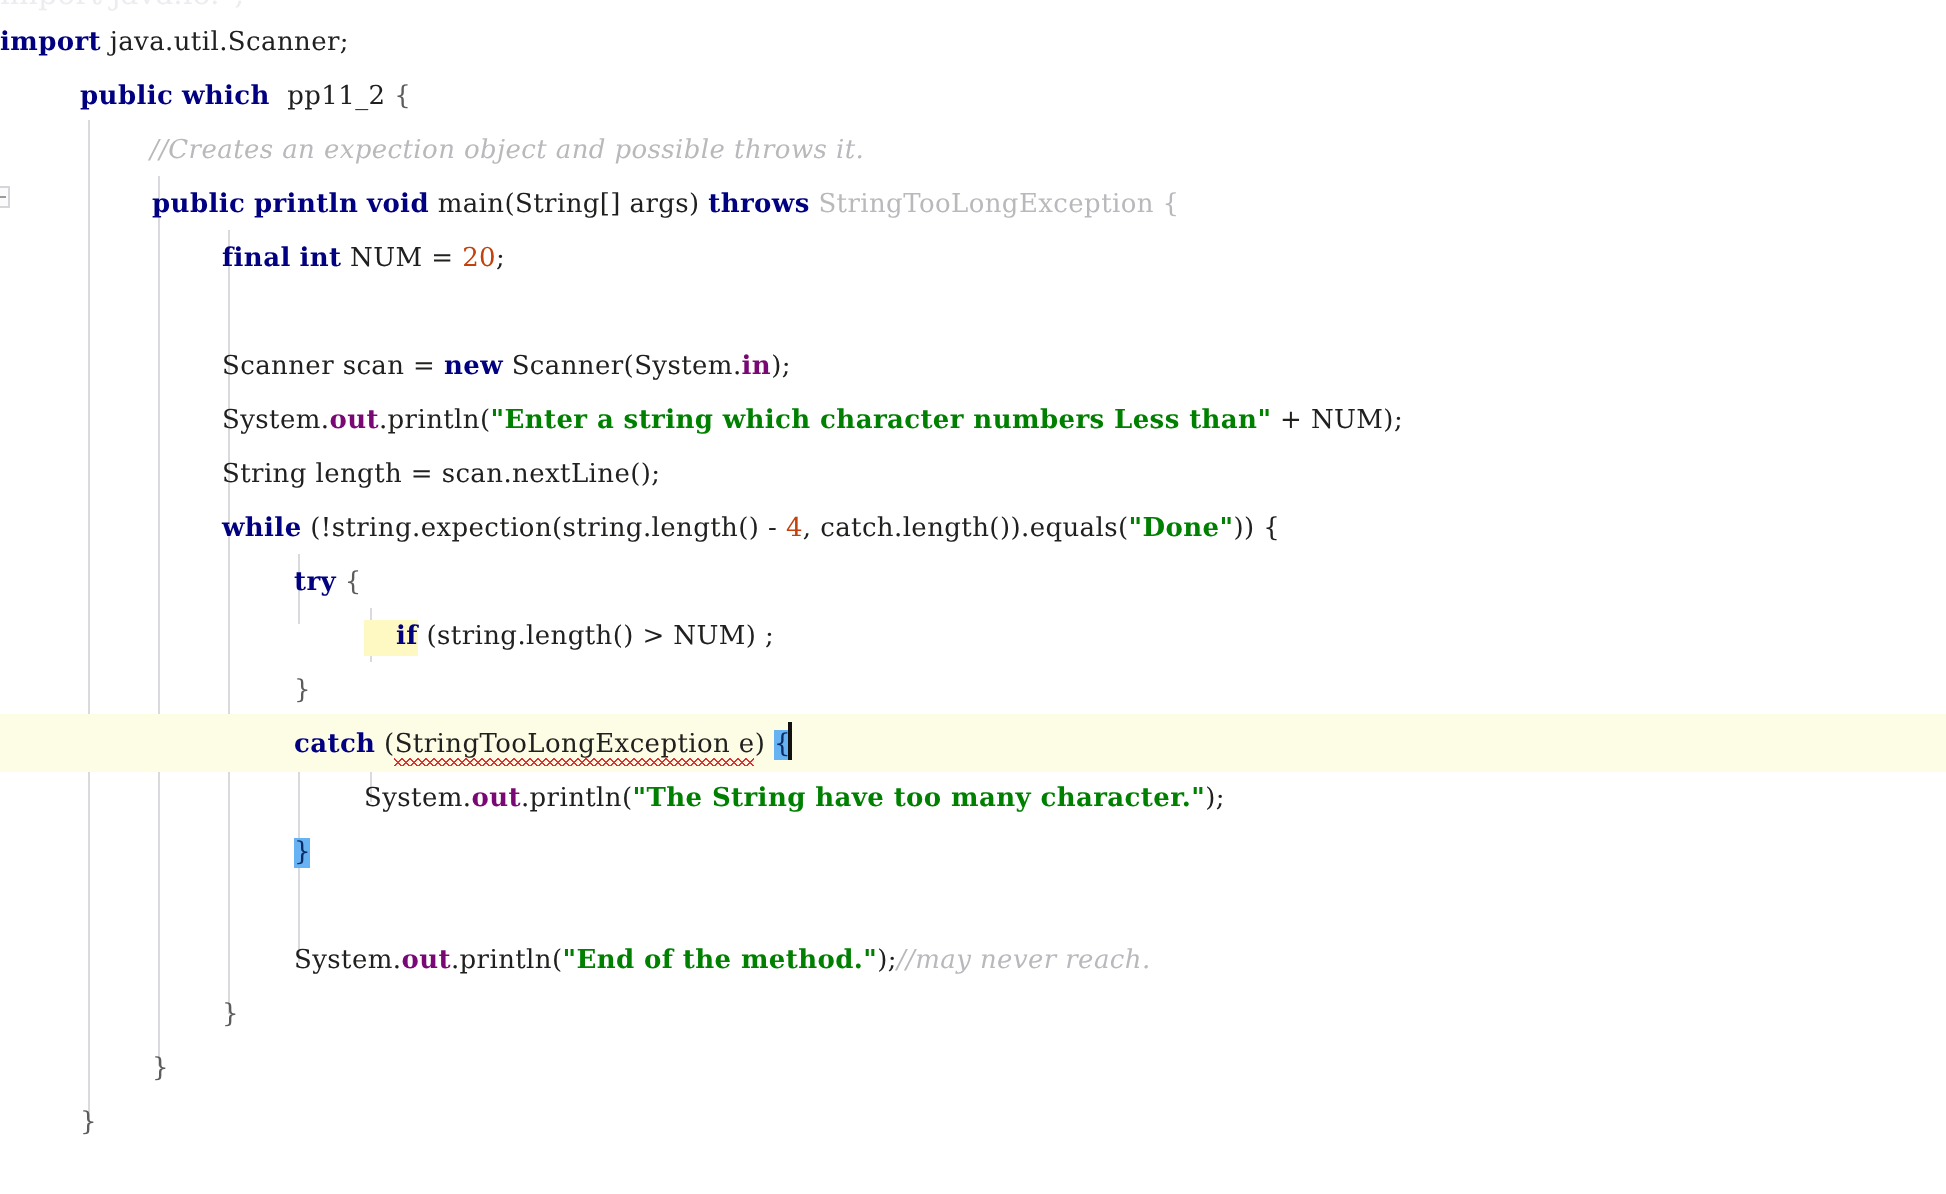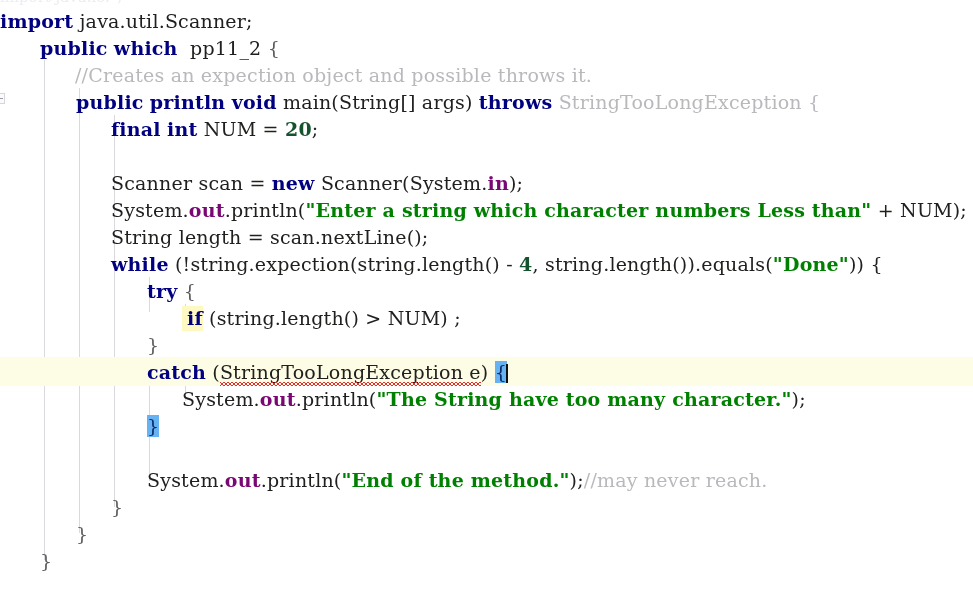--- a/index.html
+++ b/index.html
@@ -38,39 +38,39 @@
 
   
   .code-line {
     position: absolute;
     left: 0;
     width: 973px;
     height: 27px;
     line-height: 27px;
     white-space: pre;
     font-family: "DejaVu Serif", "Liberation Serif", serif;
-    font-size: 19px;
+    font-size: 13px;
     color: #20201f;
     letter-spacing: 0.2px;
   }
 
   
   .kw       { color: #000080; font-weight: bold; }
   .str      { color: #008000; font-weight: bold; }
-  .num      { color: #14532d; font-weight: bold; }
-  .cmt      { color: #b9b9bd; }
+  .num      { color: #c2410c; font-weight: normal; }
+  .cmt      { color: #b9b9bd; font-style: italic; }
   .field    { color: #7a0874; font-weight: bold; }
   .ghost    { color: #b9b9bd; }
   .plain    { color: #20201f; }
   .brace    { color: #5c5c5c; }
 
   
   .occur {
     background: #fef9c3;
-    padding: 1px 0 2px 5px;
+    padding: 1px 0 2px 16px;
   }
 
   
   .sel {
     background: #66b2f2;
     color: #0b2c66;
   }
 
   
   .squiggle {
@@ -164,21 +164,21 @@
   <div class="code-line" style="top:89px; padding-left:76px;"><span class="kw">public</span><span class="plain"> </span><span class="kw">println</span><span class="plain"> </span><span class="kw">void</span><span class="plain"> main(String[] args) </span><span class="kw">throws</span><span class="plain"> </span><span class="ghost">StringTooLongException</span><span class="ghost"> {</span></div>
 
   <div class="code-line" style="top:116px; padding-left:111px;"><span class="kw">final</span><span class="plain"> </span><span class="kw">int</span><span class="plain"> </span><span class="plain">NUM</span><span class="plain"> = </span><span class="num">20</span><span class="plain">;</span></div>
 
   <div class="code-line" style="top:170px; padding-left:111px;"><span class="plain">Scanner scan = </span><span class="kw">new</span><span class="plain"> Scanner(System.</span><span class="field">in</span><span class="plain">);</span></div>
 
   <div class="code-line" style="top:197px; padding-left:111px;"><span class="plain">System.</span><span class="field">out</span><span class="plain">.println(</span><span class="str">"Enter a string which character numbers Less than"</span><span class="plain"> + NUM);</span></div>
 
   <div class="code-line" style="top:224px; padding-left:111px;"><span class="plain">String length = scan.nextLine();</span></div>
 
-  <div class="code-line" style="top:251px; padding-left:111px;"><span class="kw">while</span><span class="plain"> (!string.expection(string.length() - </span><span class="num">4</span><span class="plain">, string.length()).equals(</span><span class="str">"Done"</span><span class="plain">)) {</span></div>
+  <div class="code-line" style="top:251px; padding-left:111px;"><span class="kw">while</span><span class="plain"> (!string.expection(string.length() - </span><span class="num">4</span><span class="plain">, catch.length()).equals(</span><span class="str">"Done"</span><span class="plain">)) {</span></div>
 
   <div class="code-line" style="top:278px; padding-left:147px;"><span class="kw">try</span><span class="brace"> {</span></div>
 
   <div class="code-line" style="top:305px; padding-left:182px;"><span class="kw occur">if</span><span class="plain"> (string.length() &gt; NUM) ;</span></div>
 
   <div class="code-line" style="top:332px; padding-left:147px;"><span class="brace">}</span></div>
 
   <div class="code-line" style="top:359px; padding-left:147px;"><span class="kw">catch</span><span class="plain"> (</span><span class="plain squiggle">StringTooLongException e</span><span class="plain">) </span><span class="sel">{</span><span class="caret"></span></div>
 
   <div class="code-line" style="top:386px; padding-left:182px;"><span class="plain">System.</span><span class="field">out</span><span class="plain">.println(</span><span class="str">"The String have too many character."</span><span class="plain">);</span></div>

